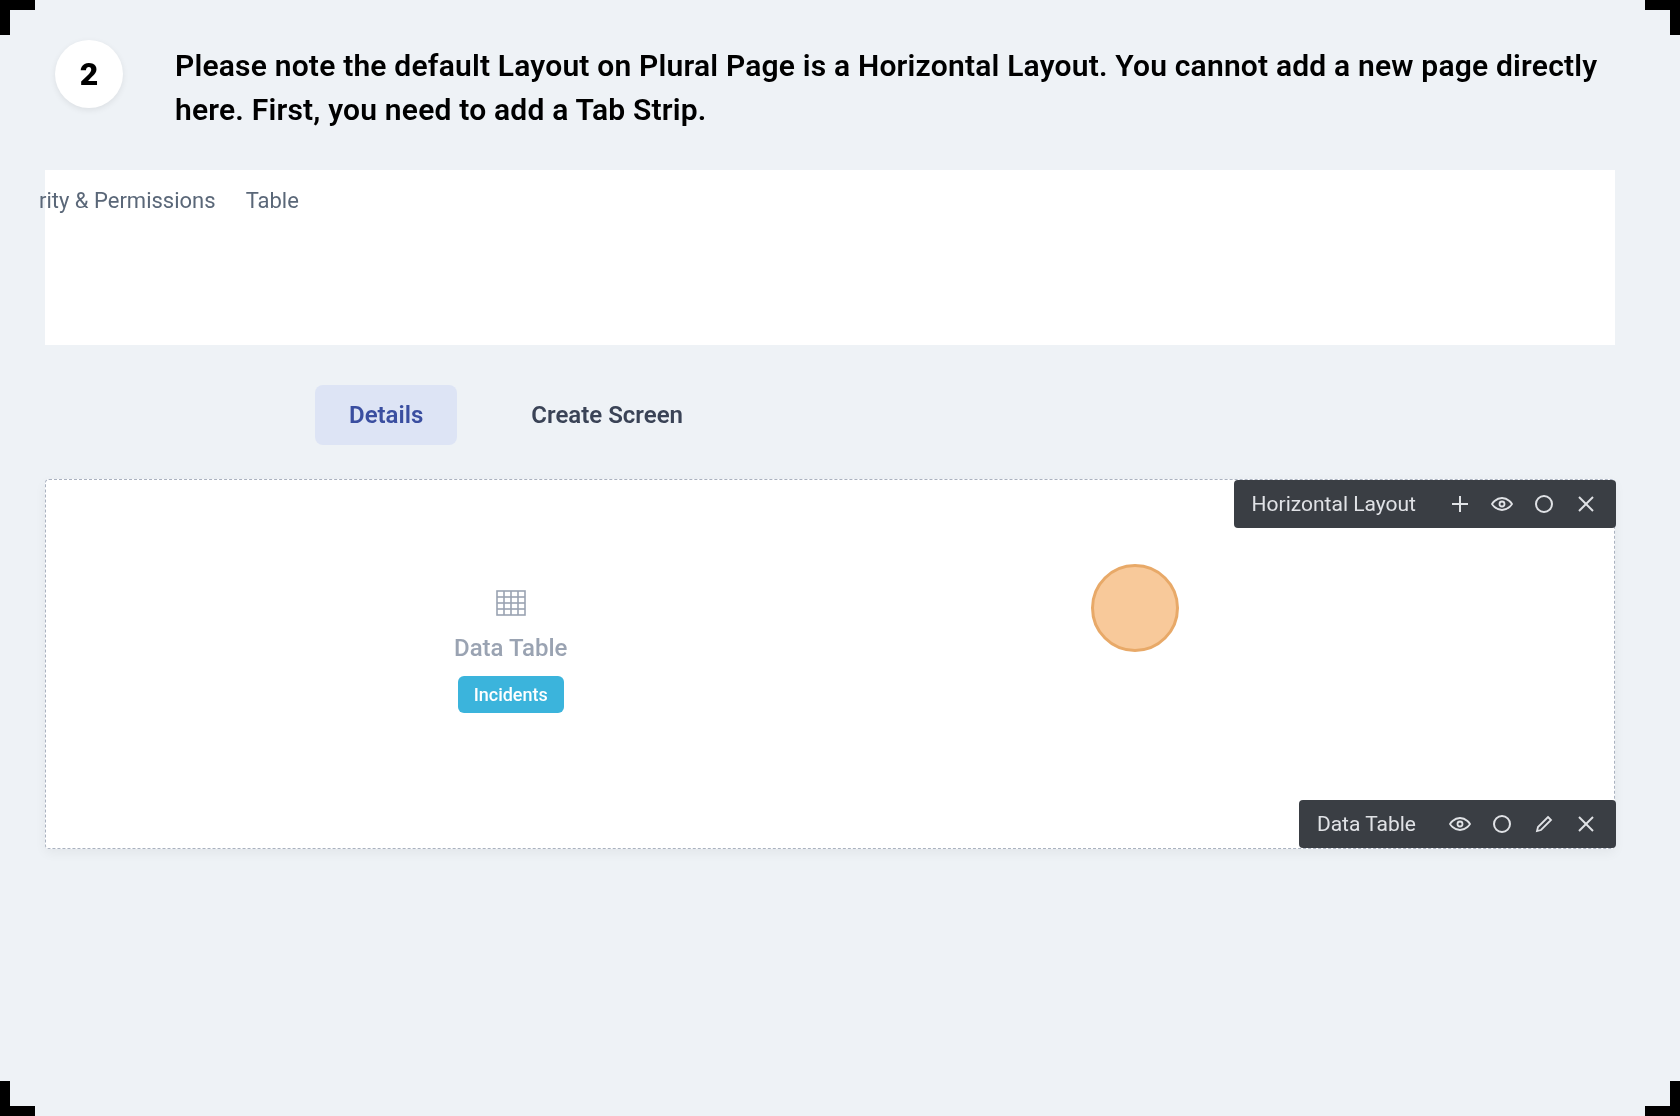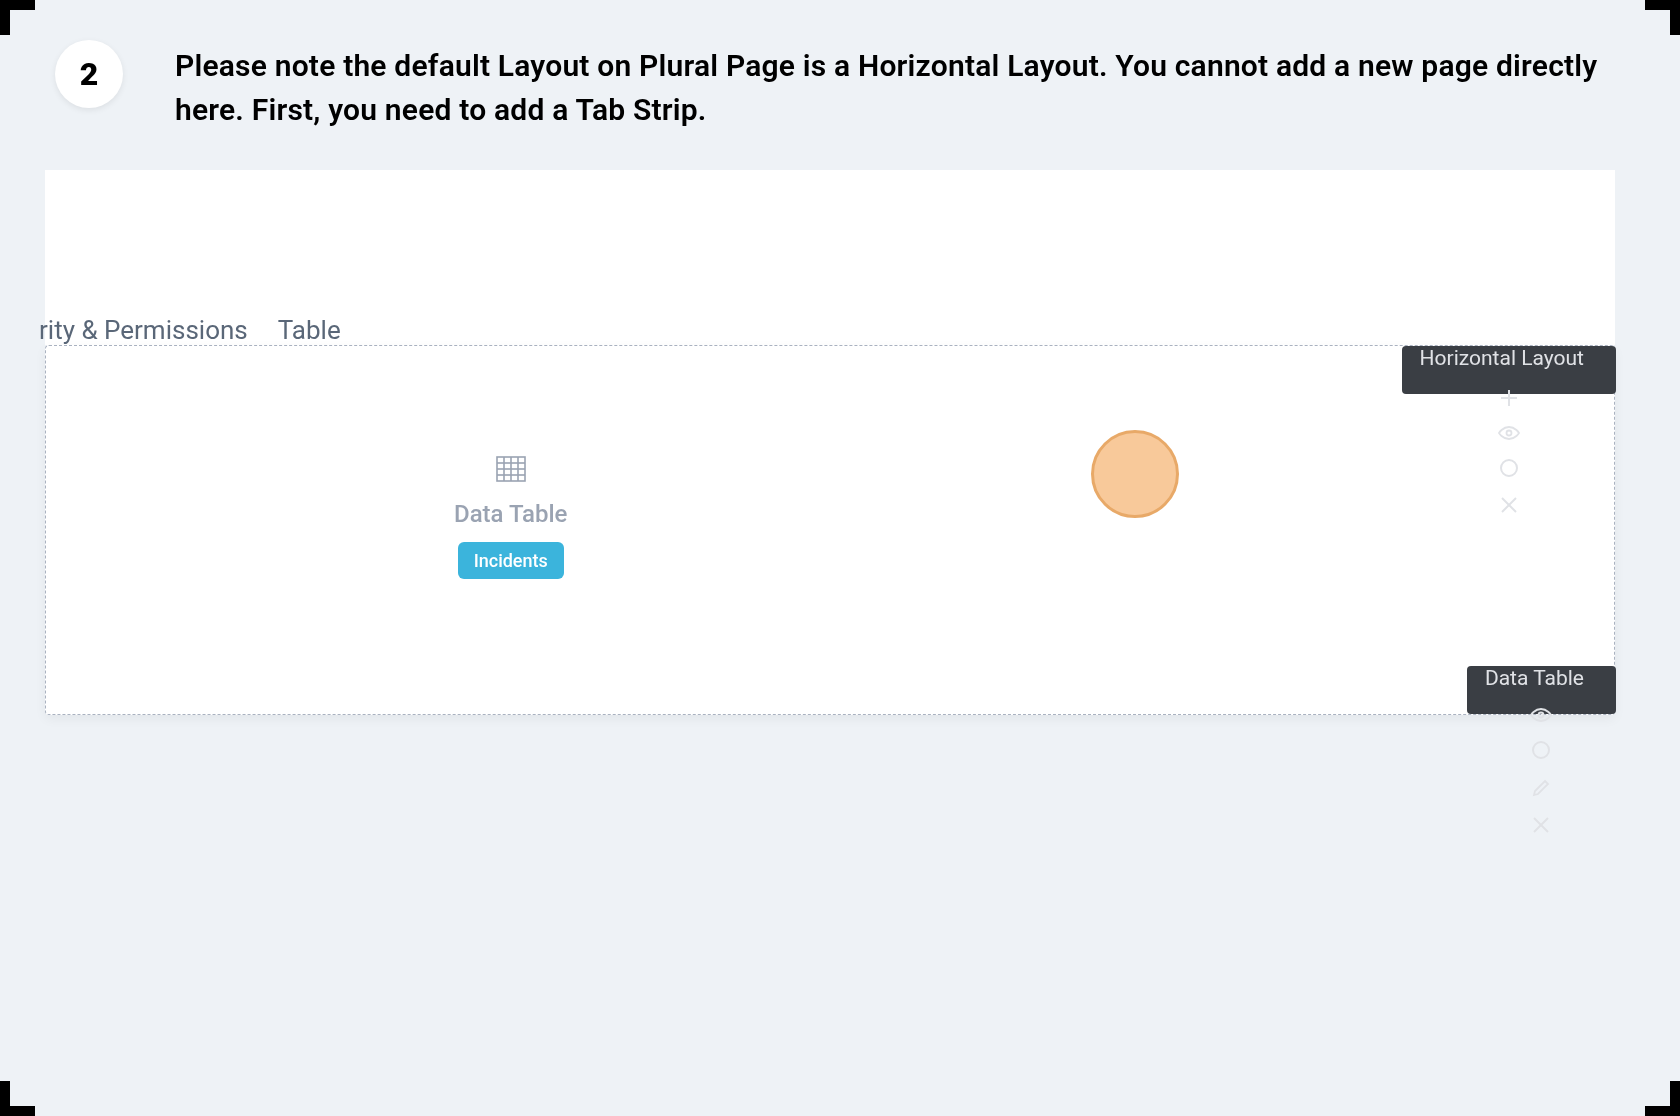--- a/index.html
+++ b/index.html
@@ -74,23 +74,22 @@
       bottom: 40px;
       background: #eef2f6;
     }
     
     .tab-bar-top {
       background: #fff;
       height: 175px;
       padding: 18px 0 0 0;
       display: flex;
       gap: 30px;
-      font-size: 26px;
+      font-size: 22px;
       color: #5a6778;
-      align-items: flex-end;
     }
     
     .tab-partial {
       margin-left: -6px;
     }
     
     .middle-strip {
       background: #eef2f6;
       padding: 40px 0 34px 270px;
       display: flex;
@@ -124,25 +123,24 @@
       height: 370px;
       box-shadow: 0 4px 12px rgba(0,0,0,0.05);
     }
     
     .toolbar-dark {
       position: absolute;
       background: #3a3e44;
       color: #e0e2e6;
       display: flex;
       align-items: center;
-      padding: 0 18px;
+      padding: 16px 18px;
       height: 48px;
       border-radius: 4px;
       gap: 18px;
-      flex-direction: column;
     }
     
     .toolbar-top {
       top: 0;
       right: -2px;
     }
     
     .toolbar-bottom {
       bottom: 0;
       right: -2px;
@@ -220,20 +218,24 @@
   <div class="step-text">Please note the default Layout on Plural Page is a Horizontal Layout. You cannot add a new page directly here. First, you need to add a Tab Strip.</div>
 </div>
 
 <div class="app-frame">
 
   <div class="tab-bar-top">
     <span class="tab-partial">rity &amp; Permissions</span>
     <span>Table</span>
   </div>
 
+  <div class="middle-strip">
+    <div class="btn-pill btn-details">Details</div>
+    <div class="btn-pill btn-create">Create Screen</div>
+  </div>
 
   <div class="canvas-area">
 
     <div class="toolbar-dark toolbar-top">
       <span class="toolbar-label">Horizontal Layout</span>
       <span class="toolbar-icon">
         <svg width="20" height="20" viewBox="0 0 20 20" fill="none" stroke="currentColor" stroke-width="2">
           <line x1="10" y1="2" x2="10" y2="18"></line>
           <line x1="2" y1="10" x2="18" y2="10"></line>
         </svg>

